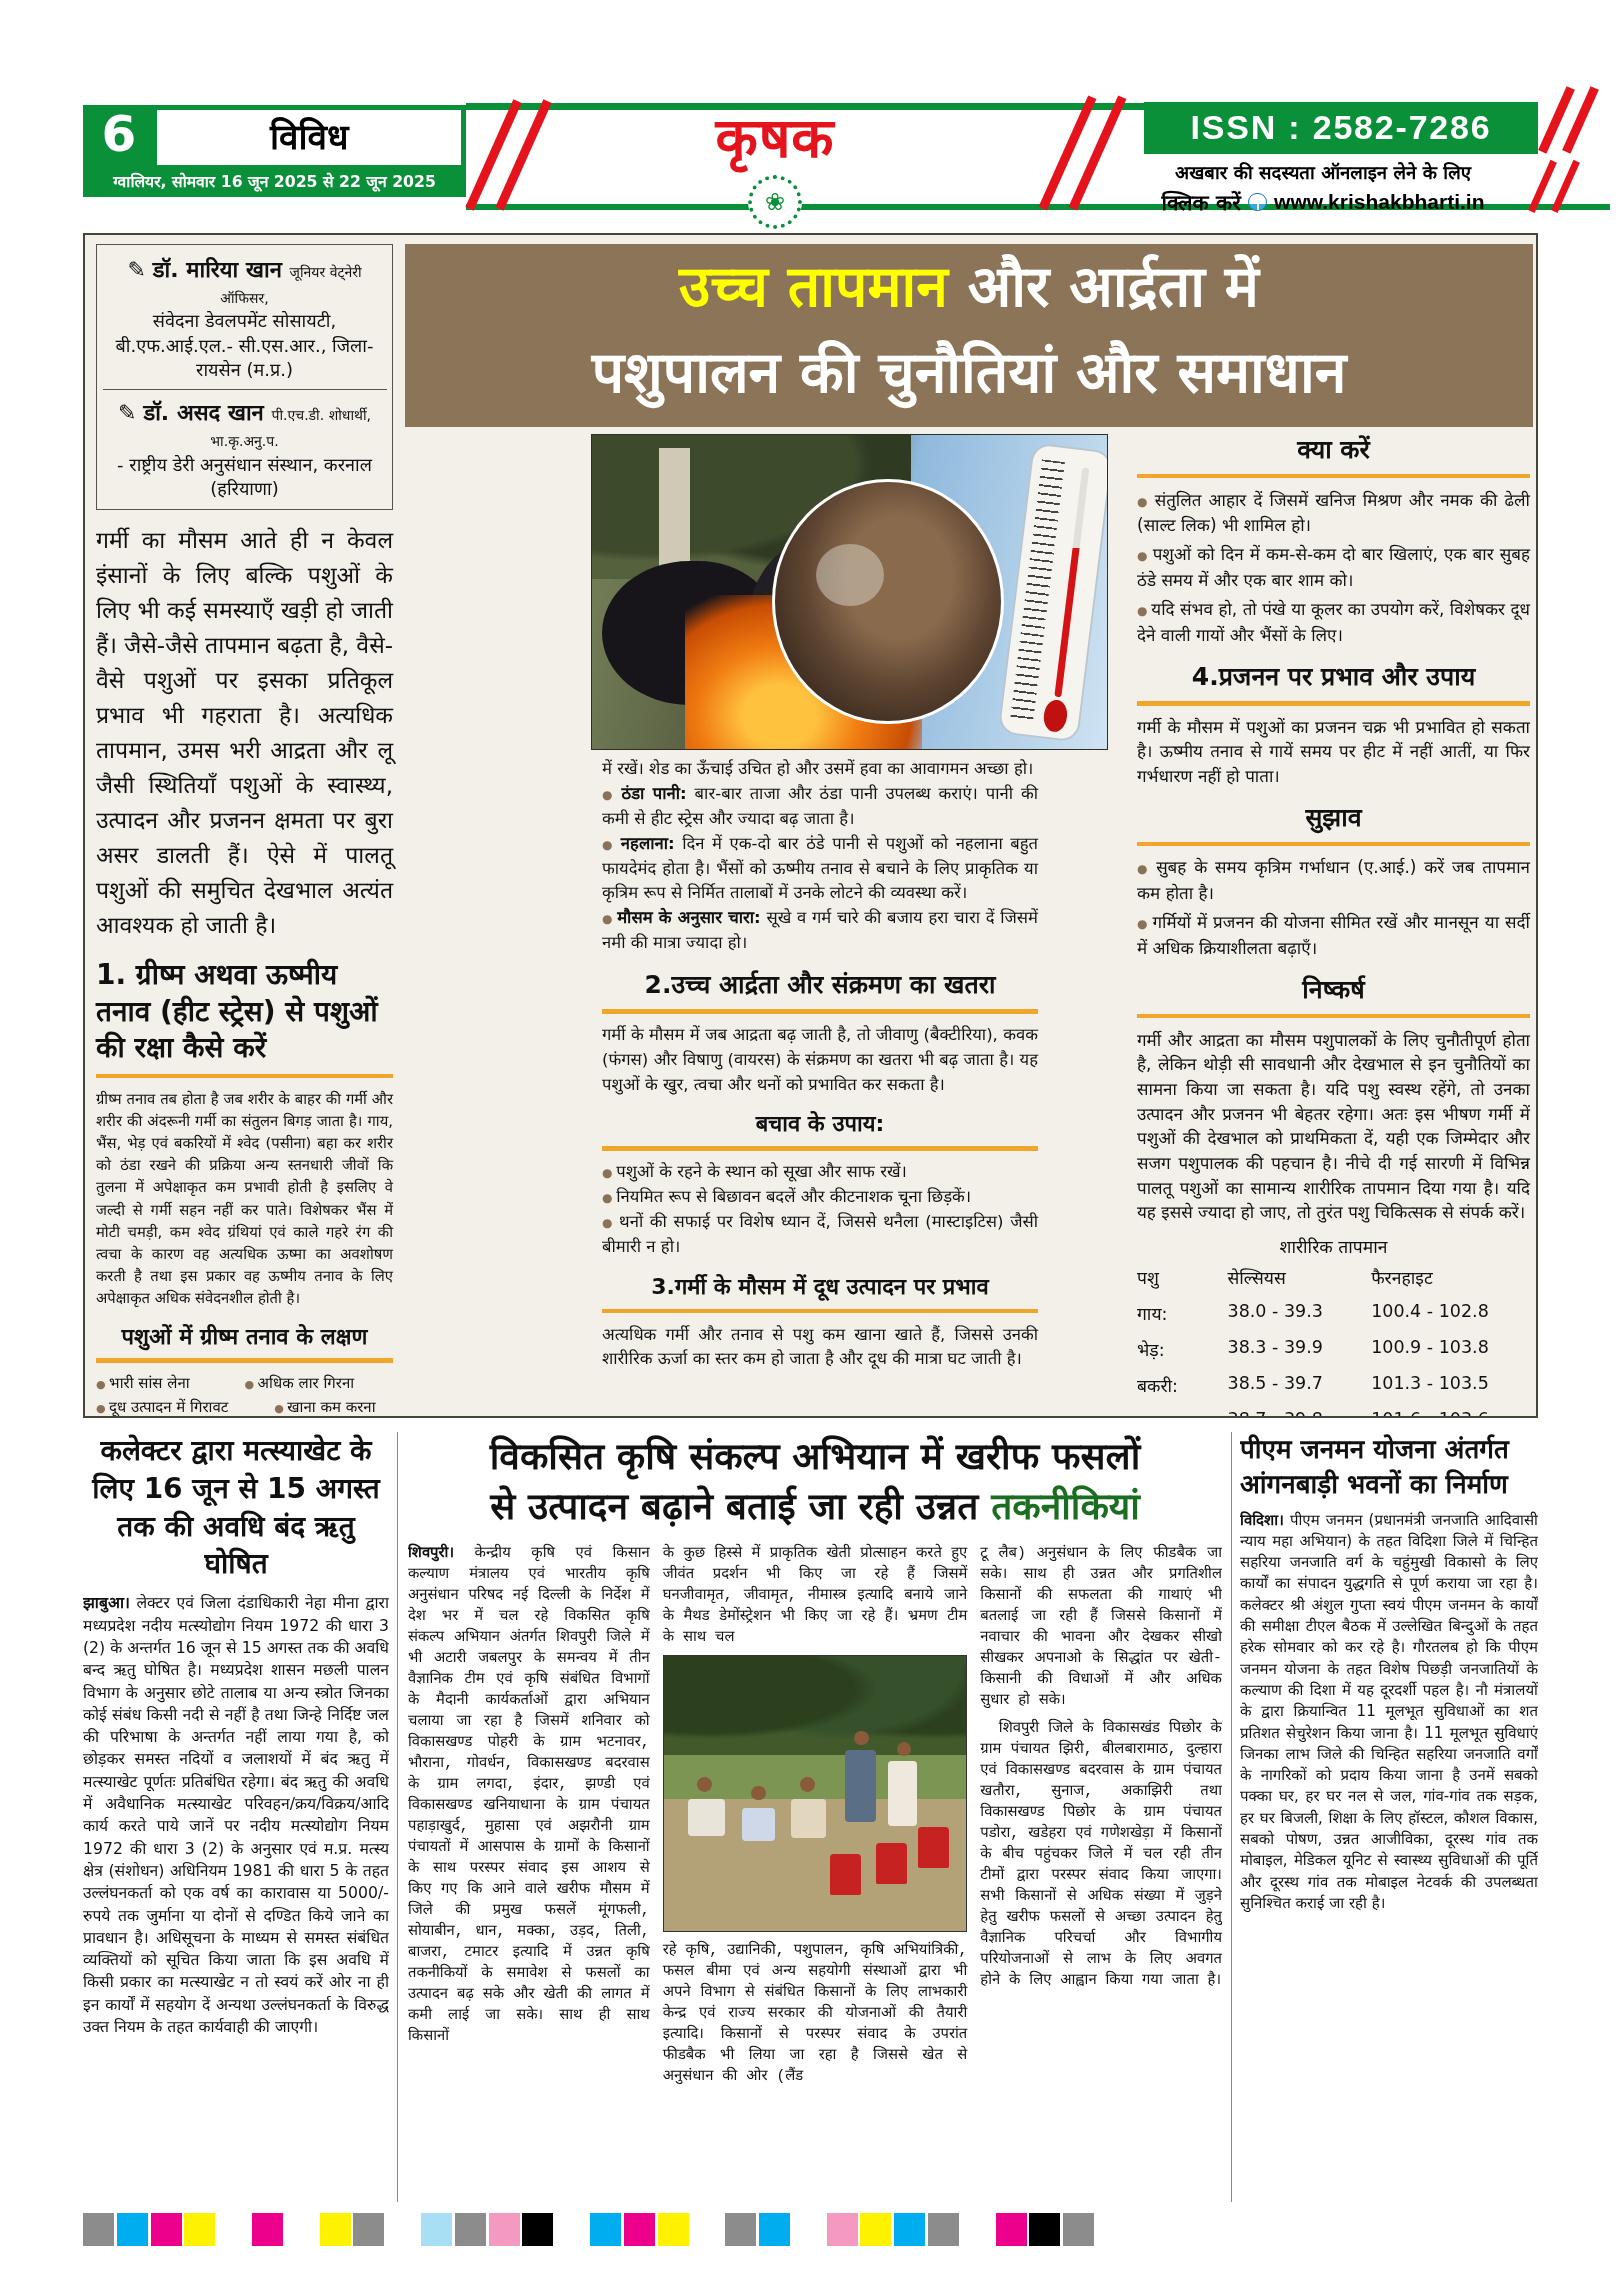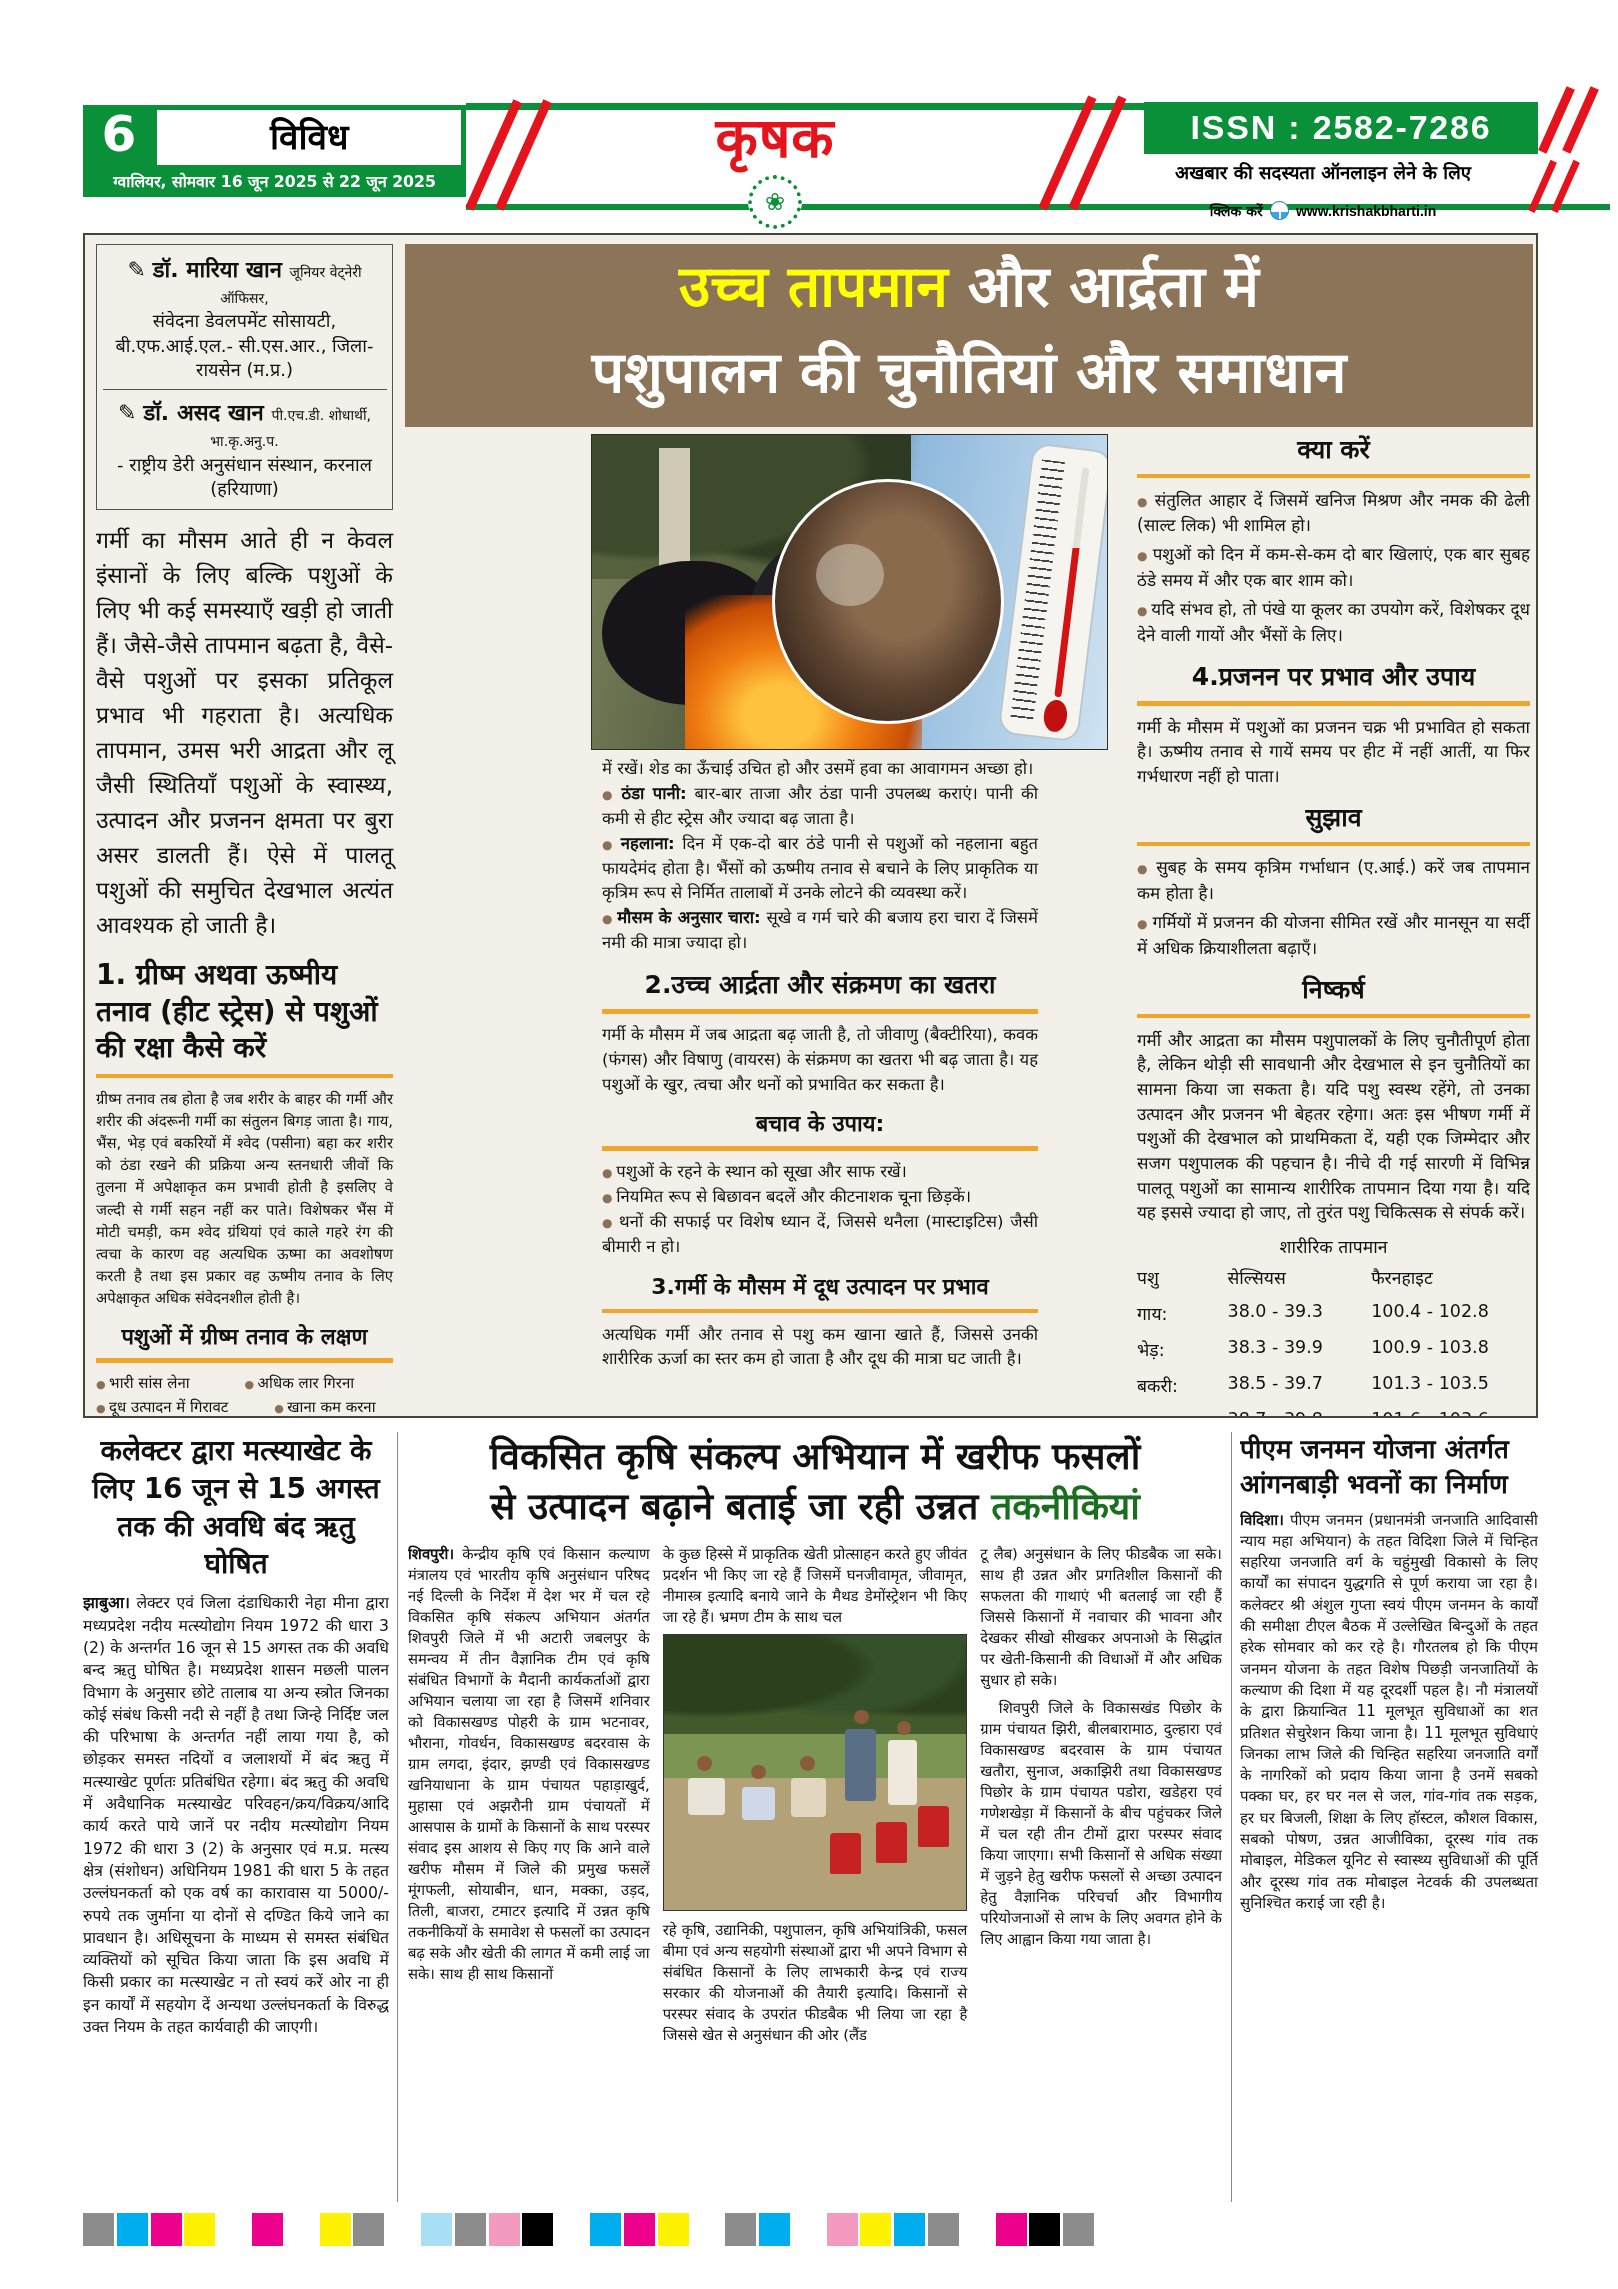--- a/index.html
+++ b/index.html
@@ -38,21 +38,21 @@
   .sl3{left:1063px;top:92px;height:122px;}
   .sl4{left:1093px;top:92px;height:122px;}
   .sl5{left:1552px;top:85px;height:70px;}
   .sl6{left:1576px;top:85px;height:70px;}
   .sl7{left:1539px;top:159px;height:55px;width:7.4px;}
   .sl8{left:1562px;top:159px;height:55px;width:7.4px;}
 
   .issn-box{left:1144px;top:102px;width:394px;height:52px;background:var(--brand_green);color:#fff;font-family:"Liberation Sans",sans-serif;font-weight:bold;font-size:34px;text-align:center;line-height:50px;letter-spacing:1.8px;}
   .subscribe{left:1106px;top:159px;width:434px;text-align:center;color:#000;}
   .subscribe .l1{font-weight:bold;font-size:18.5px;}
-  .subscribe .l2{font-weight:bold;font-size:14px;display:flex;align-items:center;justify-content:center;gap:7.4px;margin-top:17px;}
+  .subscribe .l2{font-weight:bold;font-size:21px;display:flex;align-items:center;justify-content:center;gap:7.4px;margin-top:4px;}
   .globe{display:inline-block;width:18.5px;height:18.5px;border-radius:50%;background:
     linear-gradient(#fff 8.3px,#fff 8.3px 10px,transparent 10px),
     linear-gradient(90deg,transparent 8.3px,#fff 8.3px 10px,transparent 10px),#3aa7dd;
     border:0.9px solid #1d7db1;}
   .site{font-family:"Liberation Sans",sans-serif;}
 
   
   .main-box{left:83px;top:233px;width:1455px;height:1185px;border:2.8px solid #45453a;background:var(--article_bg);overflow:hidden;}
   .col-left{position:absolute;left:11px;top:9.2px;width:297px;}
   .author-box{border:1.8px solid #55534a;padding:7.4px 5.5px;text-align:center;background:var(--article_bg);}
@@ -120,21 +120,21 @@
   .vr1{left:397px;} .vr2{left:1231px;}
 
   .art-left{left:83px;top:1432px;width:306px;height:770px;overflow:hidden;}
   .art-left h2{font-size:28px;font-weight:800;text-align:center;line-height:1.35;margin-bottom:9.2px;}
   .art-body{font-size:15.7px;line-height:1.42;text-align:justify;}
   .dl{font-weight:bold;}
 
   .art-mid{left:408px;top:1432px;width:814px;height:770px;overflow:hidden;}
   .art-mid h2{font-size:37px;font-weight:800;text-align:center;line-height:1.35;margin-bottom:11px;}
   .art-mid h2 .green{color:var(--headline_green_word);}
-  .cols{display:flex;gap:13px;}
+  .cols{display:flex;gap:13px;font-family:Liberation Mono, monospace;}
   .c{font-size:14.8px;line-height:1.42;text-align:justify;}
   .c1,.c3{width:242px;}
   .c2{width:305px;}
   .c3 .p2{margin-top:7.4px;text-indent:18.5px;}
 
   .photo-meet{width:100%;height:277px;margin:7.4px 0;border:1.8px solid #333;position:relative;overflow:hidden;
     background:linear-gradient(to bottom,#41592b 0 36%,#7d9553 36% 52%,#b3a277 52% 100%);}
   .pmeet-fol{position:absolute;left:0;top:0;width:100%;height:40%;
     background:radial-gradient(ellipse at 15% 30%,#2c401d 0 40%,transparent 46%),radial-gradient(ellipse at 60% 10%,#35502a 0 45%,transparent 52%),radial-gradient(ellipse at 90% 40%,#2c401d 0 35%,transparent 42%);}
   .person{position:absolute;border-radius:3.7px;}

